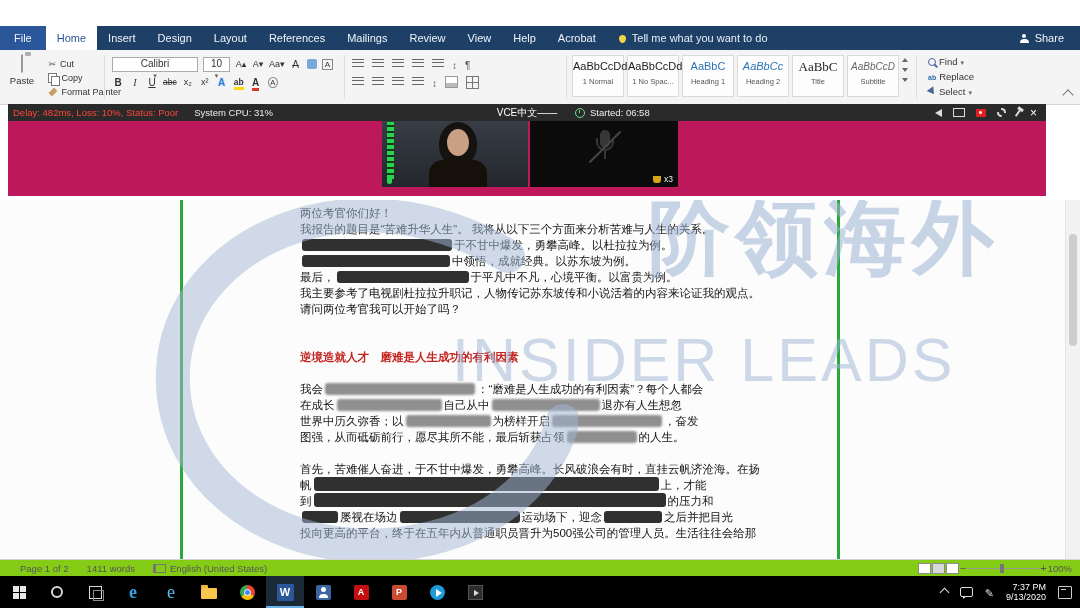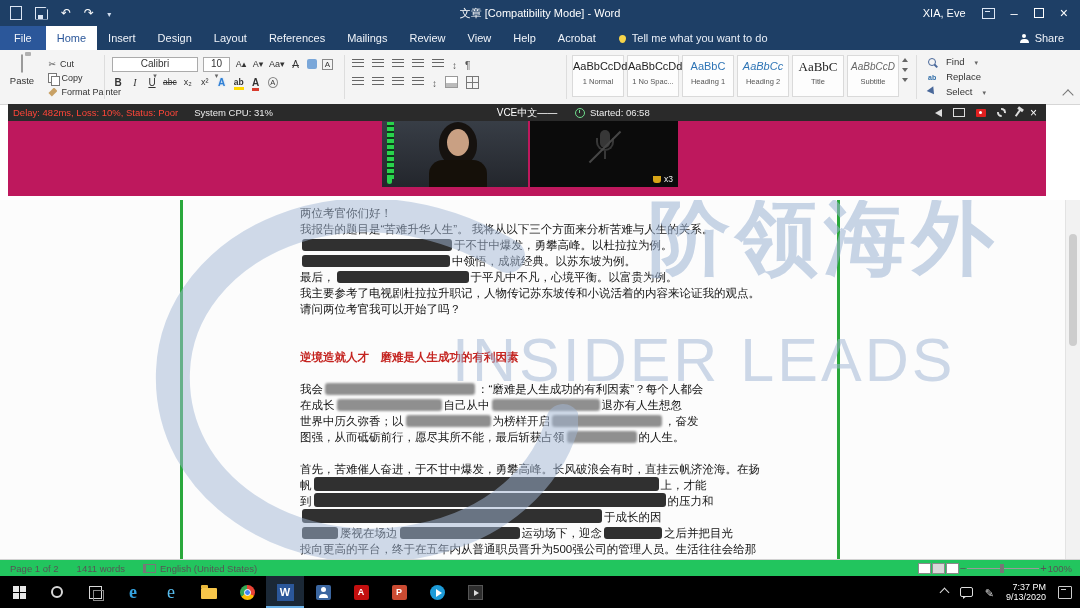--- a/index.html
+++ b/index.html
@@ -92,21 +92,21 @@
   .slabel{font-size:7.5px;color:#555;margin-top:4px;white-space:nowrap;overflow:hidden;}
   .c3 .sample{color:#2e74b5;}
   .c4 .sample{color:#2e74b5;font-style:italic;}
   .c5 .sample{font-size:13px;font-family:"Liberation Serif",serif;}
   .c6 .sample{color:#666;font-style:italic;font-size:10px;}
   .styles-scroll{position:absolute;left:902px;top:8px;display:flex;flex-direction:column;gap:6px;align-items:center;}
   .tri-up{width:0;height:0;border-left:3px solid transparent;border-right:3px solid transparent;border-bottom:4px solid #666;}
   .tri-down{width:0;height:0;border-left:3px solid transparent;border-right:3px solid transparent;border-top:4px solid #666;}
 
   .grp-edit{position:absolute;left:928px;top:4px;font-size:9.5px;}
-  .erow{display:flex;align-items:center;gap:10px;height:15px;white-space:nowrap;text-align:center;}
+  .erow{display:flex;align-items:center;gap:3px;height:15px;white-space:nowrap;text-align:center;}
   .mag{width:6px;height:6px;border:1.5px solid #49689a;border-radius:50%;position:relative;}
   .mag::after{content:"";position:absolute;right:-3px;bottom:-2px;width:4px;height:1.5px;background:#49689a;transform:rotate(45deg);}
   .repl-ic::before{content:"ab";font-size:7px;color:#2f6da8;font-weight:bold;}
   .sel-ic{width:0;height:0;border-left:4px solid transparent;border-right:4px solid transparent;border-top:7px solid #49689a;transform:rotate(-35deg);}
   .ecaret::before{content:"▾";font-size:7px;color:#666;}
   .ribbon-collapse{position:absolute;right:8px;bottom:5px;width:7px;height:7px;border-left:1.5px solid #777;border-top:1.5px solid #777;transform:rotate(45deg);}
 
   
   .vce{position:absolute;top:104px;left:8px;width:1038px;height:17px;background:#2a2a2a;display:flex;
        align-items:center;color:#ddd;font-size:9.5px;z-index:30;}
@@ -155,22 +155,22 @@
   .doc-line{height:16px;line-height:16px;white-space:nowrap;}
   .doc-line.heading{color:#c42420;font-weight:bold;}
   .scr{display:inline-block;height:12px;border-radius:3px;background:#303030;vertical-align:-2px;margin:0 2px;filter:blur(.4px);}
   .scr.light{background:#8f8f8f;filter:blur(1px);}
   .wm{position:absolute;inset:0;pointer-events:none;color:#9db4d4;z-index:8;}
   .wm-cn{position:absolute;left:648px;top:-16px;font-size:82px;font-weight:700;letter-spacing:6px;opacity:.55;white-space:nowrap;}
   .wm-en{position:absolute;left:452px;top:125px;font-size:61px;font-weight:500;letter-spacing:3px;opacity:.5;white-space:nowrap;}
   .wm-swoosh{position:absolute;left:118px;top:-14px;opacity:.5;}
 
   
-  .statusbar{position:absolute;top:559px;left:0;right:0;height:17px;background:#22c55e;border-top:1px solid #d2d2d2;
-             font-size:9.5px;color:#555;display:flex;align-items:center;gap:18px;padding-left:10px;box-sizing:border-box;}
+  .statusbar{position:absolute;top:559px;left:0;right:0;height:17px;background:#84cc16;border-top:1px solid #d2d2d2;
+             font-size:9.5px;color:#555;display:flex;align-items:center;gap:18px;padding-left:20px;box-sizing:border-box;}
   .book-ic{width:9px;height:7px;border:1px solid #777;border-left:3px solid #777;display:inline-block;vertical-align:-1px;margin-right:4px;}
   .sb-right{margin-left:auto;display:flex;align-items:center;gap:1px;padding-right:8px;}
   .vic{width:11px;height:9px;border:1px solid #8a8a8a;background:#fff;}
   .vic.active{background:#d8d8d8;}
   .zminus::before{content:"−";font-size:11px;color:#555;}
   .zplus::before{content:"+";font-size:11px;color:#555;}
   .ztrack{width:72px;height:1px;background:#9a9a9a;position:relative;}
   .zthumb{position:absolute;left:33px;top:-4px;width:4px;height:9px;background:#777;}
 
   
@@ -211,37 +211,20 @@
   .pen-ic::before{content:"✎";font-size:11px;color:#ddd;}
   .clock-block{display:flex;flex-direction:column;align-items:flex-end;font-size:9px;line-height:10.5px;color:#fff;}
   .notif-ic{width:12px;height:11px;border:1px solid #ccc;border-radius:1px;position:relative;}
   .notif-ic::after{content:"";position:absolute;left:2px;top:2px;width:5px;height:1px;background:#ccc;}
 </style>
 </head>
 <body>
 
 <div class="screen">
 
-  <div class="titlebar">
-    <div class="qa">
-      <span class="doc-ic"></span>
-      <span class="floppy"></span>
-      <span class="undo"></span>
-      <span class="redo"></span>
-      <span class="qacaret"></span>
-    </div>
-    <div class="tb-title">文章 [Compatibility Mode]  -  Word</div>
-    <div class="tb-right">
-      <span>XIA, Eve</span>
-      <span class="ribopt"></span>
-      <span class="min"></span>
-      <span class="rest"></span>
-      <span class="closex"></span>
-    </div>
-  </div>
 
   <div class="tabs">
     <span class="tab file">File</span>
     <span class="tab active">Home</span>
     <span class="tab">Insert</span>
     <span class="tab">Design</span>
     <span class="tab">Layout</span>
     <span class="tab">References</span>
     <span class="tab">Mailings</span>
     <span class="tab">Review</span>
@@ -446,21 +429,20 @@
         <div class="doc-line heading"><span>逆境造就人才　磨难是人生成功的有利因素</span></div>
         <div class="doc-line"></div>
         <div class="doc-line"><span>我会</span><span class="scr light" style="width: 150px;"></span><span>：“磨难是人生成功的有利因素”？每个人都会</span></div>
         <div class="doc-line"><span>在成长</span><span class="scr light" style="width: 105px;"></span><span>自己从中</span><span class="scr light" style="width: 108px;"></span><span>退亦有人生想忽</span></div>
         <div class="doc-line"><span>世界中历久弥香；以</span><span class="scr light" style="width: 85px;"></span><span>为榜样开启</span><span class="scr light" style="width: 110px;"></span><span>，奋发</span></div>
         <div class="doc-line"><span>图强，从而砥砺前行，愿尽其所不能，最后斩获占领</span><span class="scr light" style="width: 70px;"></span><span>的人生。</span></div>
         <div class="doc-line"></div>
         <div class="doc-line"><span>首先，苦难催人奋进，于不甘中爆发，勇攀高峰。长风破浪会有时，直挂云帆济沧海。在扬</span></div>
         <div class="doc-line"><span>帆</span><span class="scr" style="width: 345px; height: 14px;"></span><span>上，才能</span></div>
         <div class="doc-line"><span>到</span><span class="scr" style="width: 352px; height: 14px;"></span><span>的压力和</span></div>
-        <div class="doc-line"><span class="scr" style="width: 300px; height: 14px;"></span><span>于成长的因</span></div>
         <div class="doc-line"><span class="scr" style="width: 36px;"></span><span>屡视在场边</span><span class="scr" style="width: 120px;"></span><span>运动场下，迎念</span><span class="scr" style="width: 58px;"></span><span>之后并把目光</span></div>
         <div class="doc-line"><span>投向更高的平台，终于在五年内从普通职员晋升为500强公司的管理人员。生活往往会给那</span></div>
       </div>
     <div class="wm">
       <svg class="wm-swoosh" width="460" height="410" viewBox="0 0 460 410">
         <path d="M 390 70 C 230 -25 60 60 55 185 C 50 300 170 380 300 355 C 380 340 430 290 445 235" fill="none" stroke="#a3b8d6" stroke-width="34" stroke-linecap="round"></path>
       </svg>
       <div class="wm-cn">阶领海外</div>
       <div class="wm-en">INSIDER LEADS</div>
     </div>

